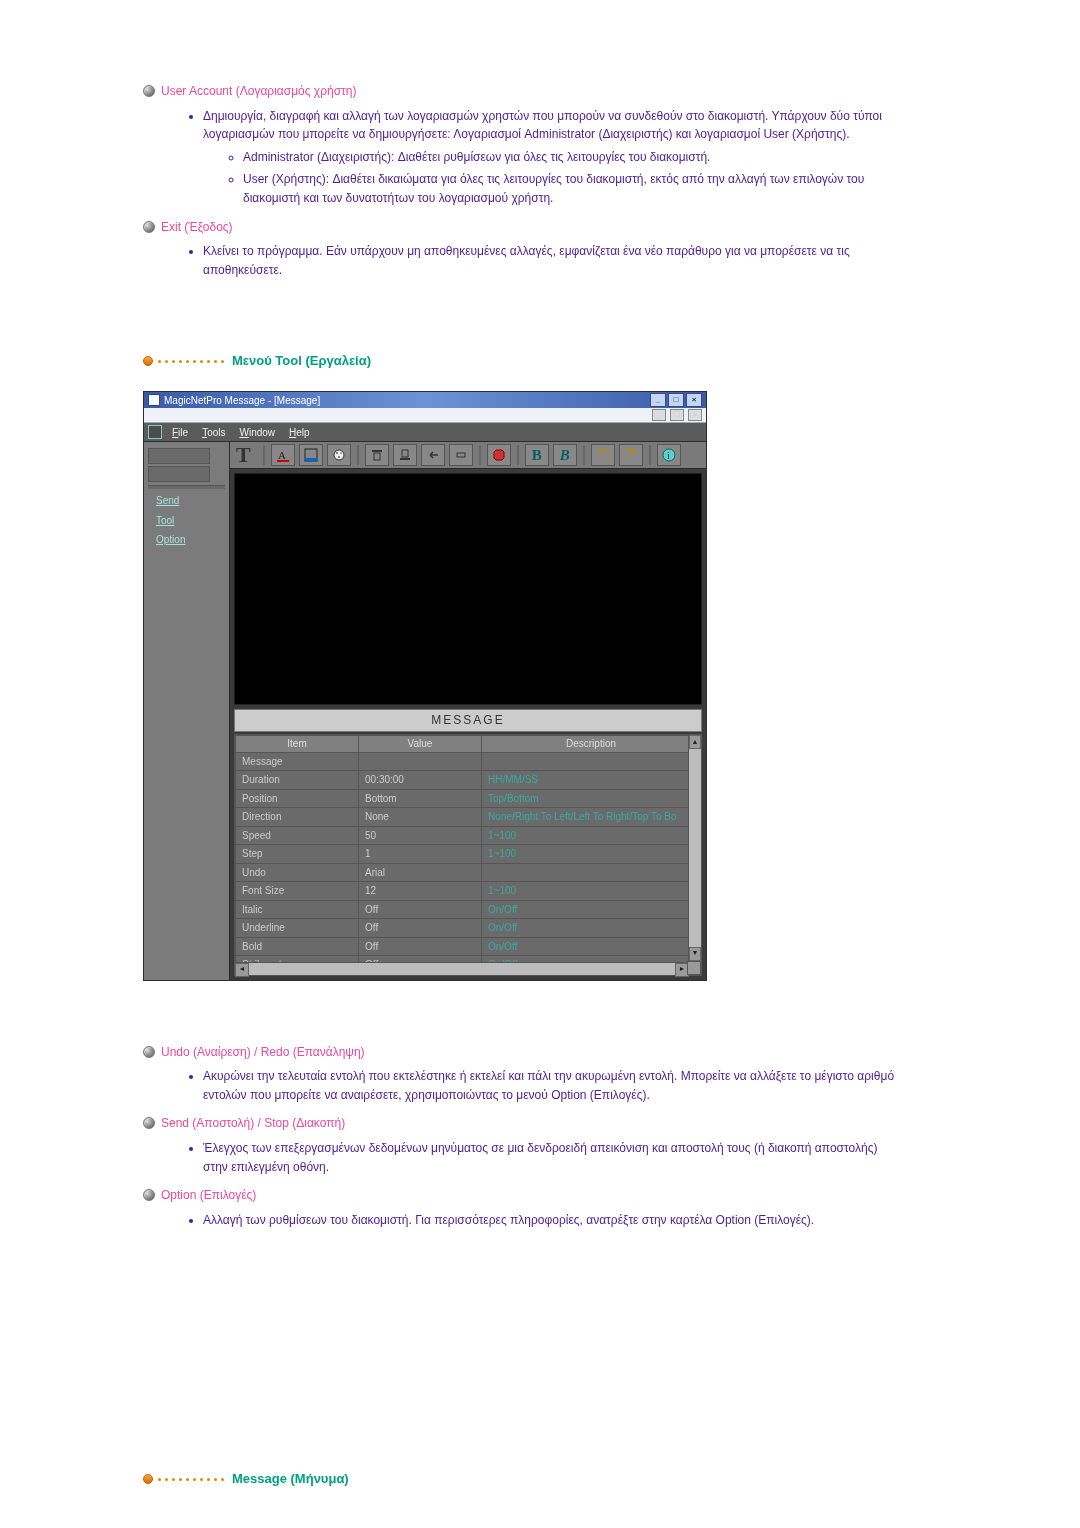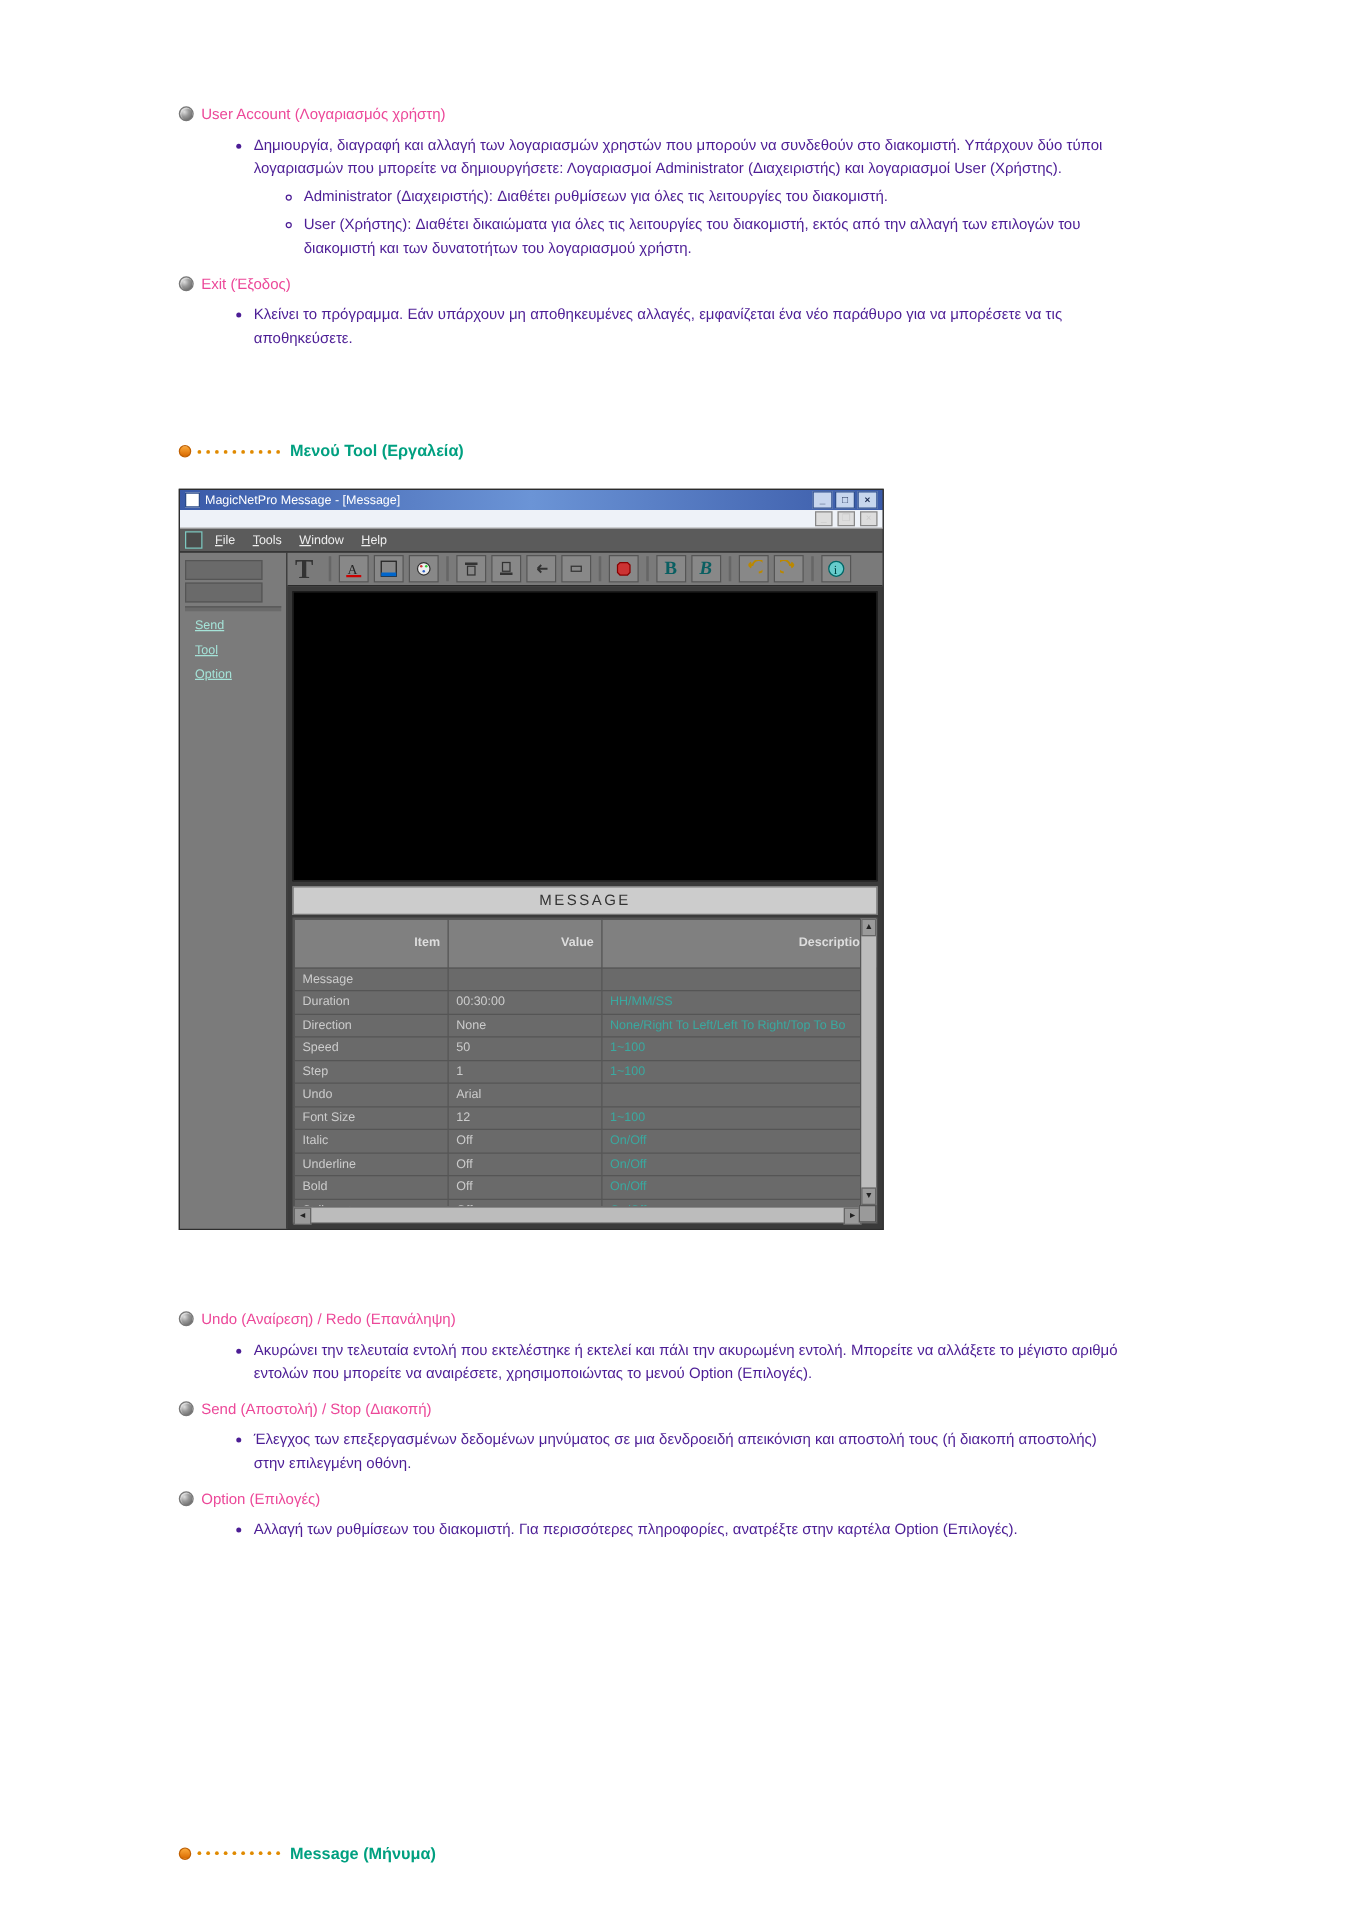--- a/index.html
+++ b/index.html
@@ -193,22 +193,22 @@
   .grid-wrap {
     margin: 2px 4px 4px 4px;
     border:1px solid #555;
     position:relative;
   }
   table.grid {
     width:100%; border-collapse:collapse; font-size:10px; color:#ccc;
     background:#6a6a6a;
   }
   table.grid th {
-    background:#808080; color:#ddd; font-weight:bold; text-align:right;
-    padding:11px 6px; border:1px solid #555; font-size:10px;
+    background:#808080; color:#ddd; font-weight:normal; text-align:center;
+    padding:0 6px; border:1px solid #555; font-size:10px;
   }
   table.grid td {
     padding:1px 6px; border:1px solid #555;
   }
   .grid .desc { color:#3aa9a0; }
   .scroll-v {
     position:absolute; right:0; top:0; bottom:14px; width:12px;
     background:#bcbcbc; border-left:1px solid #555;
     display:flex; flex-direction:column; justify-content:space-between;
   }
@@ -404,20 +404,25 @@
                       <td>Message</td>
                       <td></td>
                       <td class="desc"></td>
                     </tr>
                   <tr>
                       <td>Duration</td>
                       <td>00:30:00</td>
                       <td class="desc">HH/MM/SS</td>
                     </tr>
                   <tr>
+                      <td>Position</td>
+                      <td>Bottom</td>
+                      <td class="desc">Top/Bottom</td>
+                    </tr>
+                  <tr>
                       <td>Direction</td>
                       <td>None</td>
                       <td class="desc">None/Right To Left/Left To Right/Top To Bo</td>
                     </tr>
                   <tr>
                       <td>Speed</td>
                       <td>50</td>
                       <td class="desc">1~100</td>
                     </tr>
                   <tr>

